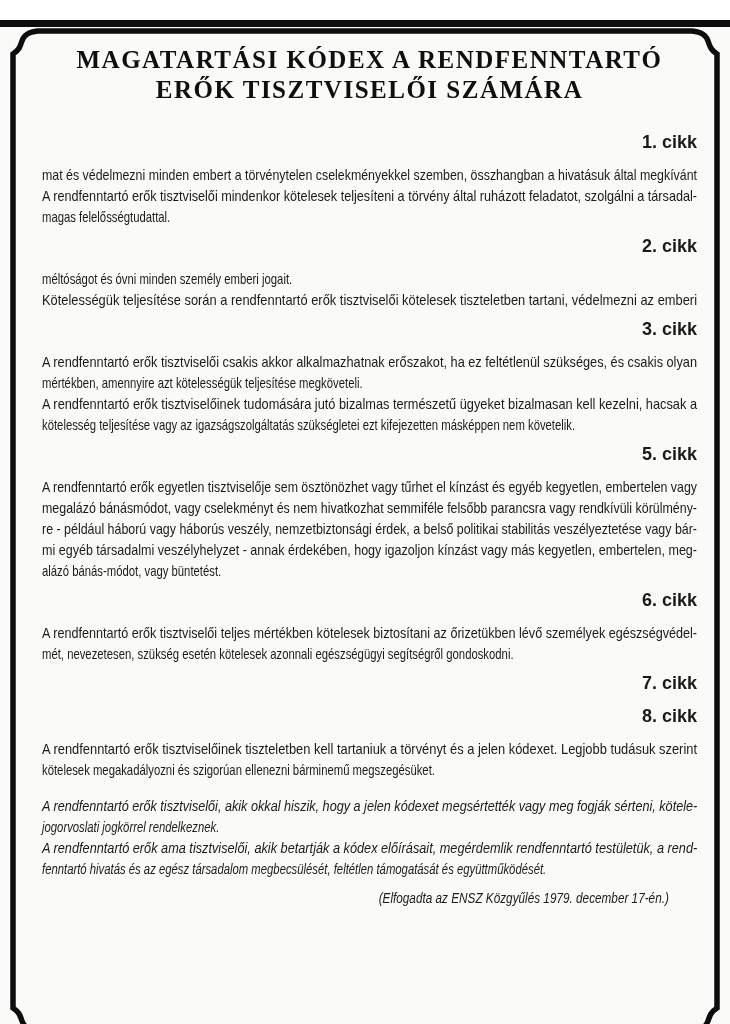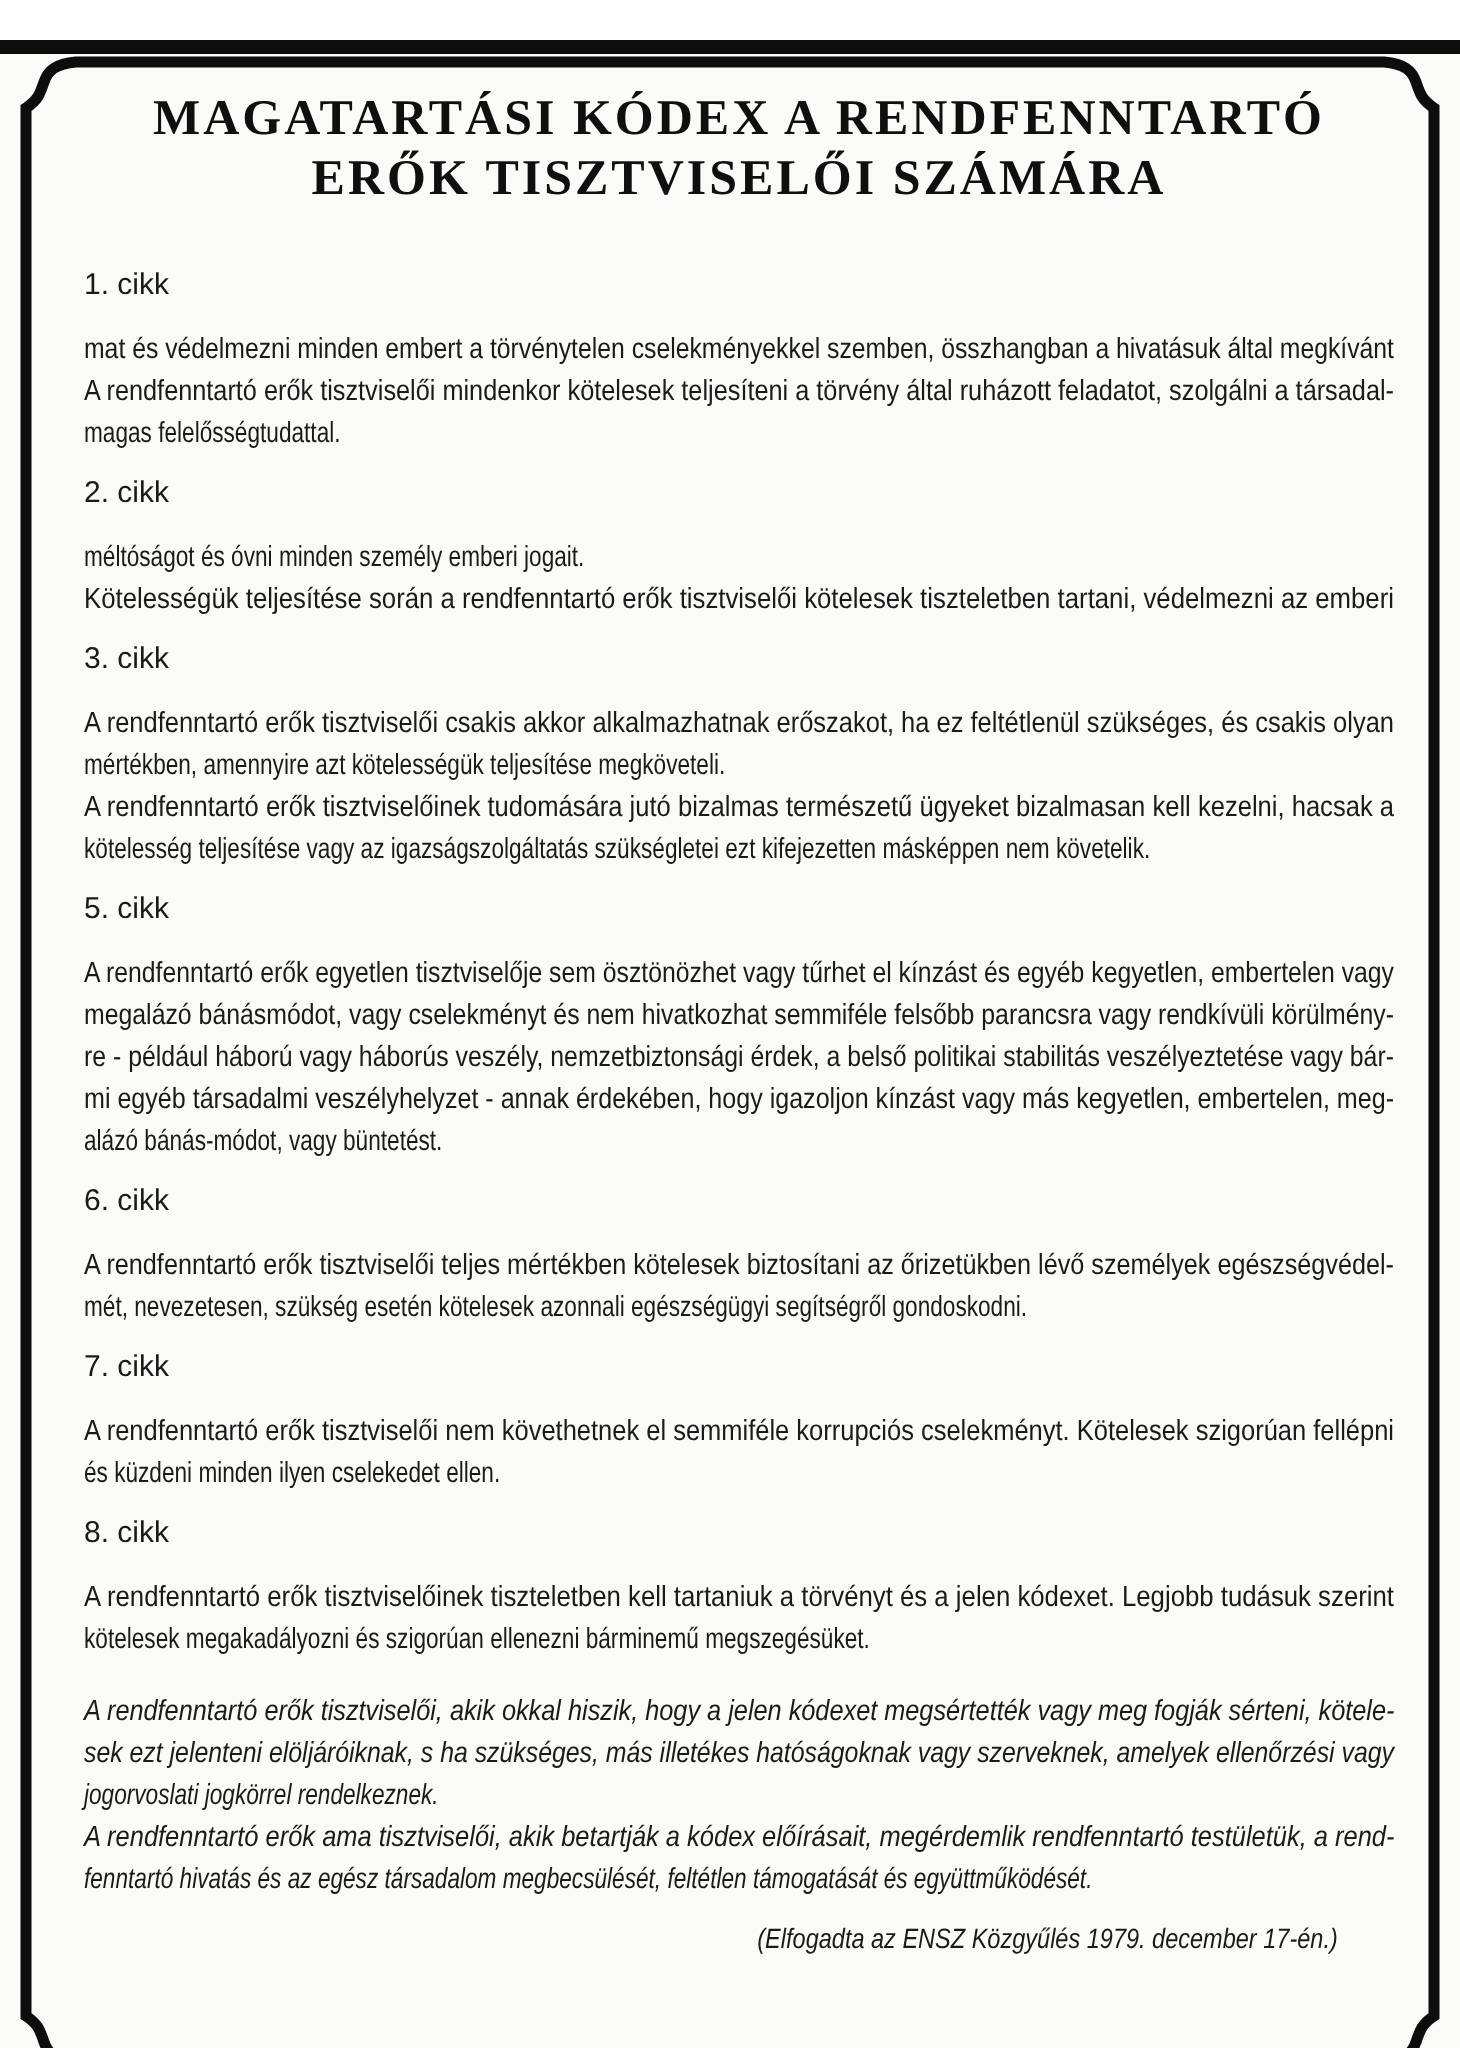--- a/index.html
+++ b/index.html
@@ -40,23 +40,23 @@
     text-align:center;
     font-family:"Liberation Serif", serif;
     font-weight:bold;
     font-size:25px;
     line-height:30px;
     letter-spacing:1.5px;
     margin-bottom:27px;
     color:#0f0f0f;
   }
   .cikk{
-    text-align:left;
-    font-weight:normal;
-    font-size:15px;
+    text-align:right;
+    font-weight:bold;
+    font-size:18px;
     line-height:21px;
     margin:8px 0 12px 0;
   }
   .article.no-heading{margin-top:15px;font-style:italic;}
   .para{margin:0;}
   .line{
     height:21px;
     line-height:21px;
     font-size:14.5px;
     white-space:nowrap;
@@ -153,36 +153,31 @@
         </section>
         <section class="article">
           <div class="cikk">6. cikk</div>
           <div class="para">
             <div class="line"><span class="ln" style="transform: scaleX(0.869169);">A rendfenntartó erők tisztviselői teljes mértékben kötelesek biztosítani az őrizetükben lévő személyek egészségvédel-</span></div>
             <div class="line"><span class="ln" style="transform: scaleX(0.78);">mét, nevezetesen, szükség esetén kötelesek azonnali egészségügyi segítségről gondoskodni.</span></div>
           </div>
         </section>
         <section class="article">
           <div class="cikk">7. cikk</div>
-          <div class="para">
-            <div class="line"><span class="ln" style="transform: scaleX(0.878587);">A rendfenntartó erők tisztviselői nem követhetnek el semmiféle korrupciós cselekményt. Kötelesek szigorúan fellépni</span></div>
-            <div class="line"><span class="ln" style="transform: scaleX(0.78);">és küzdeni minden ilyen cselekedet ellen.</span></div>
-          </div>
         </section>
         <section class="article">
           <div class="cikk">8. cikk</div>
           <div class="para">
             <div class="line"><span class="ln" style="transform: scaleX(0.888117);">A rendfenntartó erők tisztviselőinek tiszteletben kell tartaniuk a törvényt és a jelen kódexet. Legjobb tudásuk szerint</span></div>
             <div class="line"><span class="ln" style="transform: scaleX(0.78);">kötelesek megakadályozni és szigorúan ellenezni bárminemű megszegésüket.</span></div>
           </div>
         </section>
         <section class="article no-heading">
           <div class="para">
             <div class="line"><span class="ln" style="transform: scaleX(0.871989);">A rendfenntartó erők tisztviselői, akik okkal hiszik, hogy a jelen kódexet megsértették vagy meg fogják sérteni, kötele-</span></div>
-            <div class="line"><span class="ln" style="transform: scaleX(0.856349);">sek ezt jelenteni elöljáróiknak, s ha szükséges, más illetékes hatóságoknak vagy szerveknek, amelyek ellenőrzési vagy</span></div>
             <div class="line"><span class="ln" style="transform: scaleX(0.78);">jogorvoslati jogkörrel rendelkeznek.</span></div>
           </div>
           <div class="para">
             <div class="line"><span class="ln" style="transform: scaleX(0.87763);">A rendfenntartó erők ama tisztviselői, akik betartják a kódex előírásait, megérdemlik rendfenntartó testületük, a rend-</span></div>
             <div class="line"><span class="ln" style="transform: scaleX(0.78);">fenntartó hivatás és az egész társadalom megbecsülését, feltétlen támogatását és együttműködését.</span></div>
           </div>
         </section>
       </div>
 
     <div class="footer-note">

